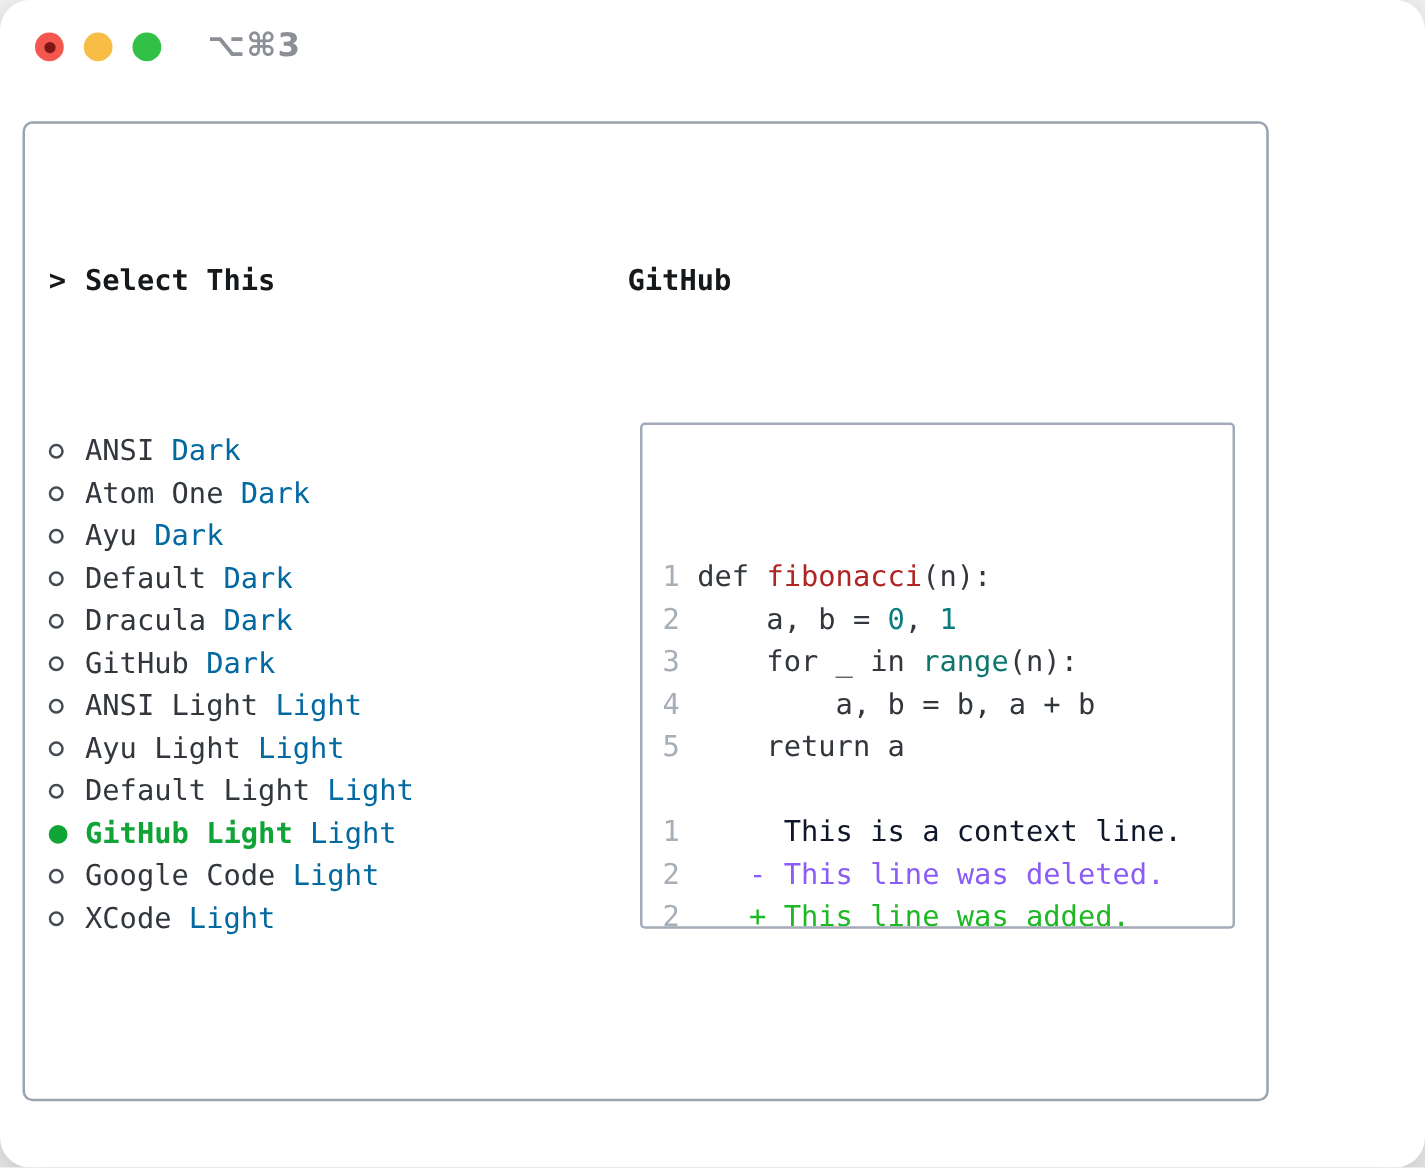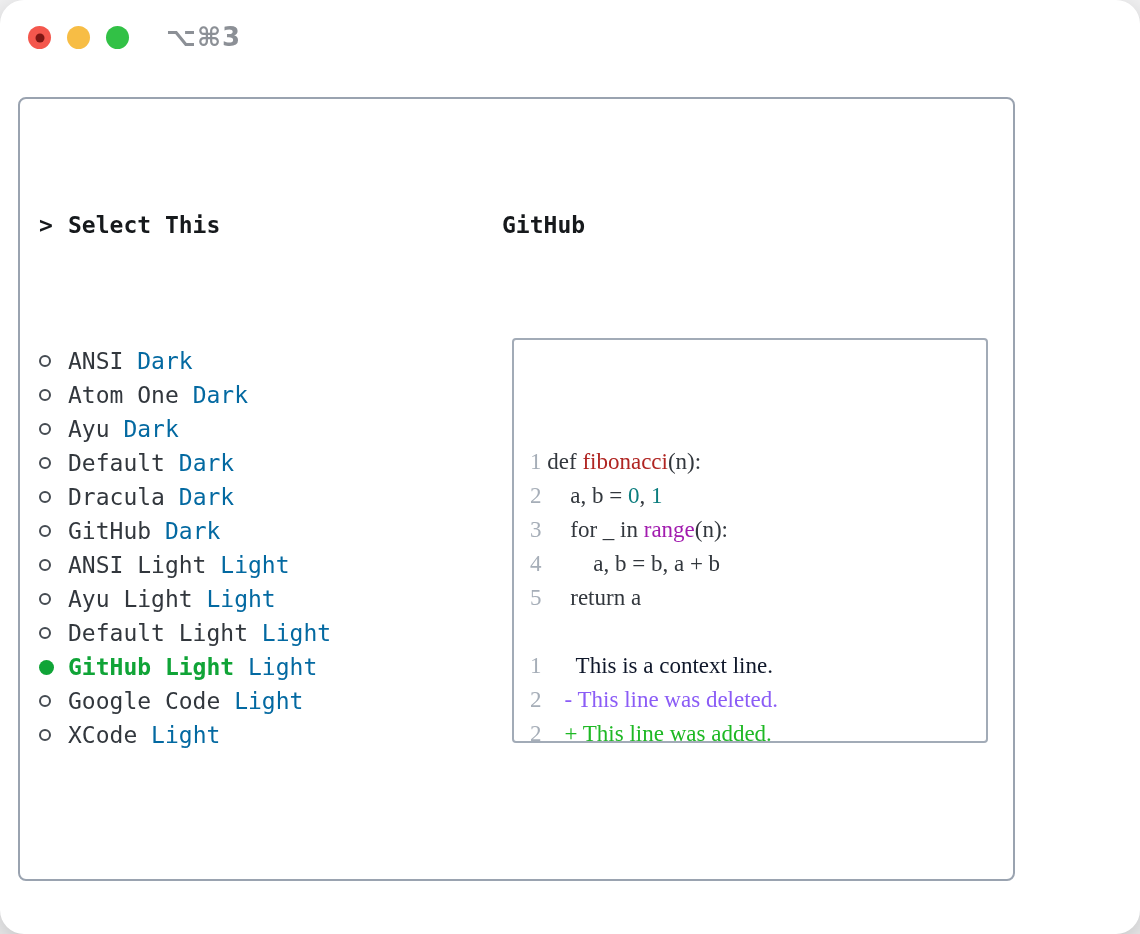--- a/index.html
+++ b/index.html
@@ -80,28 +80,27 @@
   }
   .preview-label { font-weight: bold; color: #16191c; height: 34px; }
   .preview-box {
     margin-left: 10px; margin-top: 28px;
     width: 476px; height: 405px;
     border: 2px solid #a2abb7;
     border-radius: 4px;
     background: #ffffff;
     padding: 37px 0 16px 16px;
     overflow: hidden;
-    font-family: Liberation Serif, serif;
   }
   .pline { height: 34px; }
   .lnum { color: #a6aeb8; }
   .seg-t   { color: #32373d; }
   .seg-fn  { color: #b02522; }
   .seg-n   { color: #0c7d7e; }
-  .seg-b   { color: #a21caf; }
+  .seg-b   { color: #0f766e; }
   .seg-ctx { color: #0f172a; }
   .seg-del { color: #8b5cf6; }
   .seg-add { color: #1eb824; text-align: center; }
 </style>
 </head>
 <body>
 
 <div class="window">
 
   <div class="titlebar">

